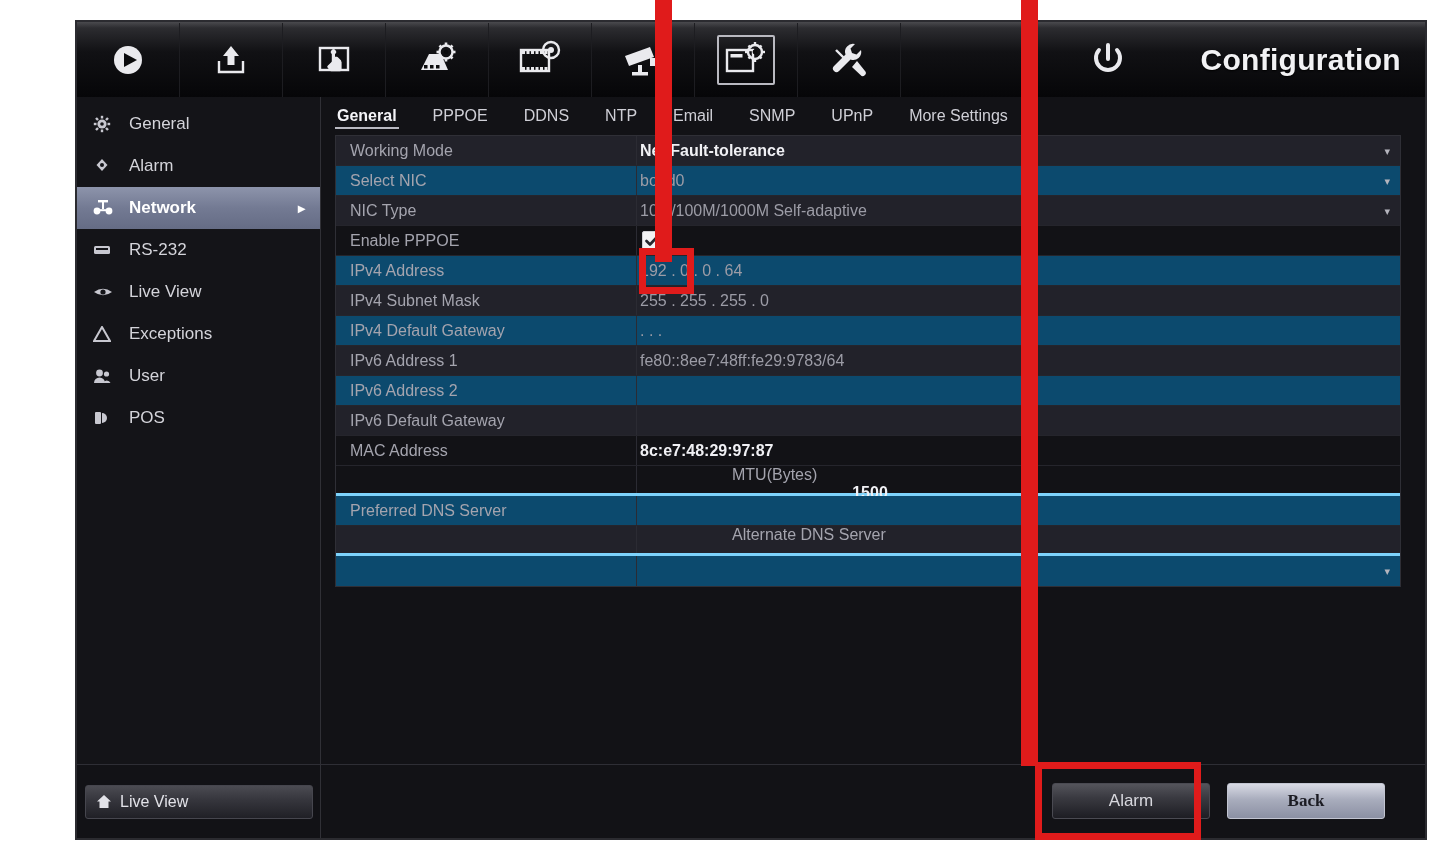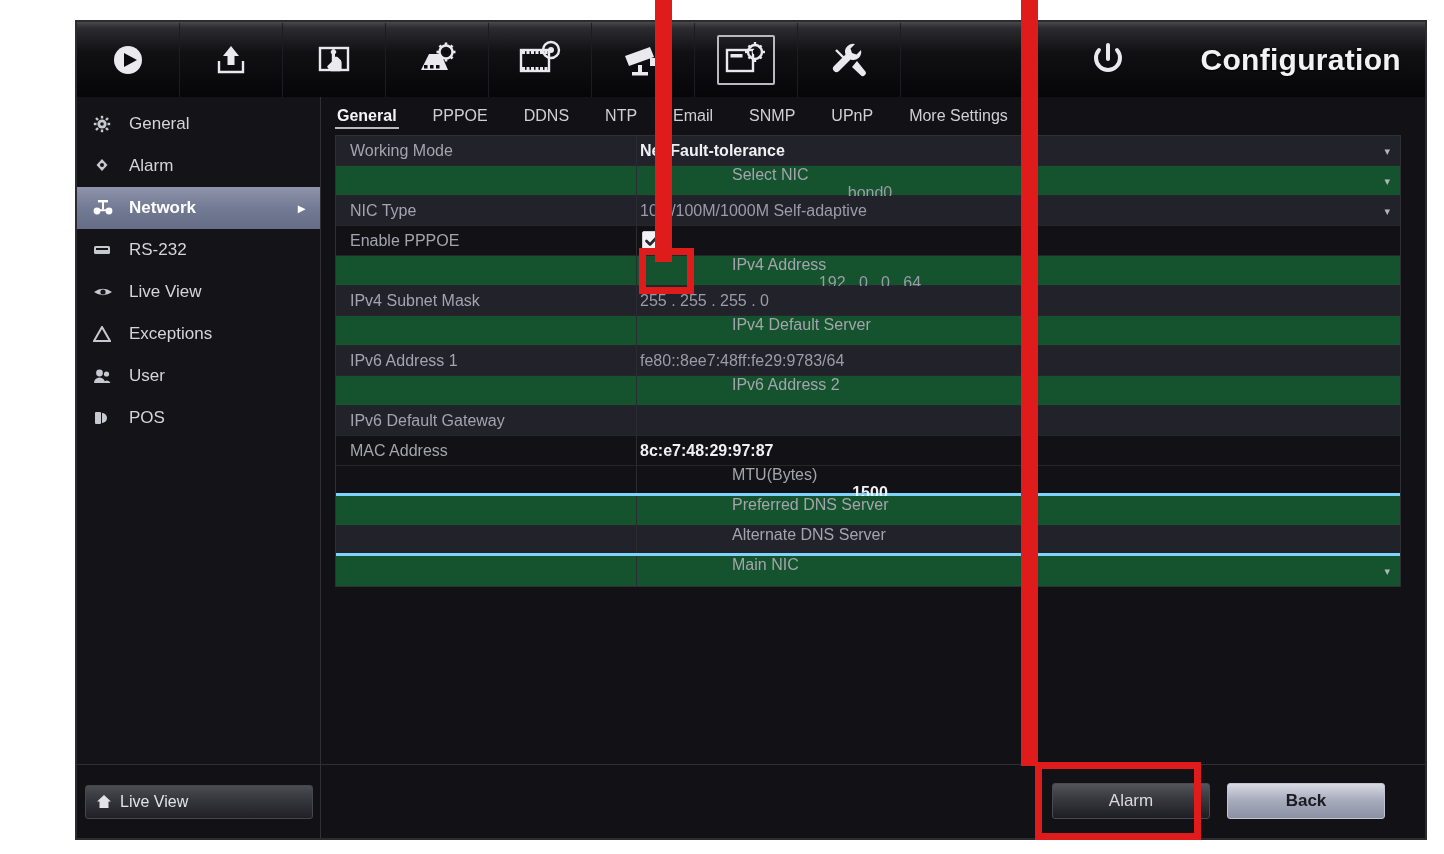--- a/index.html
+++ b/index.html
@@ -171,21 +171,21 @@
     flex:1;
     color:#9c9ca6;
     font-size:16px;
     padding-left:4px;
     white-space:nowrap;
     position:relative;
   }
   .row .val.bright{color:#f0f0f4;font-weight:bold;}
   .row.dark{background:#121216;}
   .row.light{background:#22222a;}
-  .row.mid{background:#14532d;flex-direction:column;}
+  .row.mid{background:#0c4a6e;}
   .caret{
     position:absolute; right:10px; top:50%;
     transform:translateY(-50%);
     color:#b5b5bd; font-size:11px;
   }
   .vsep{
     position:absolute;
     left:300px; top:0; bottom:0;
     width:1px;background:#2b2b33;
   }
@@ -237,20 +237,21 @@
     background:linear-gradient(180deg,#54545b 0%,#3a3a41 40%,#1d1d23 100%);
     border:1px solid #4a4a52;
     color:#d8d8de;
   }
   #back-btn{
     right:40px;
     background:linear-gradient(180deg,#d8dae4 0%,#a9adbd 45%,#8b90a3 100%);
     border:1px solid #c2c5d1;
     color:#1b1b22;
     font-weight:bold;
+    font-family:Liberation Serif, serif;
   }
 
   
   .annot-line{
     position:absolute;
     background:#e01b1b;
     width:17px;
   }
   .annot-rect{
     position:absolute;
@@ -548,21 +549,21 @@
         </div>
 
         <div class="row light">
           <div class="vsep"></div>
           <div class="lbl">IPv4 Subnet Mask</div>
           <div class="val">255 . 255 . 255 . 0</div>
         </div>
 
         <div class="row mid">
           <div class="vsep"></div>
-          <div class="lbl">IPv4 Default Server</div>
+          <div class="lbl">IPv4 Default Gateway</div>
           <div class="val">.      .      .</div>
         </div>
 
         <div class="row light">
           <div class="vsep"></div>
           <div class="lbl">IPv6 Address 1</div>
           <div class="val">fe80::8ee7:48ff:fe29:9783/64</div>
         </div>
 
         <div class="row mid">
@@ -596,21 +597,20 @@
         </div>
 
         <div class="row light grp-end">
           <div class="vsep"></div>
           <div class="lbl">Alternate DNS Server</div>
           <div class="val"></div>
         </div>
 
         <div class="row mid">
           <div class="vsep"></div>
-          <div class="lbl">Main NIC</div>
           <span class="caret">▾</span>
         </div>
 
       </div>
 
     </div>
   </div>
 
   <div id="footer">
     <div id="footer-left">

